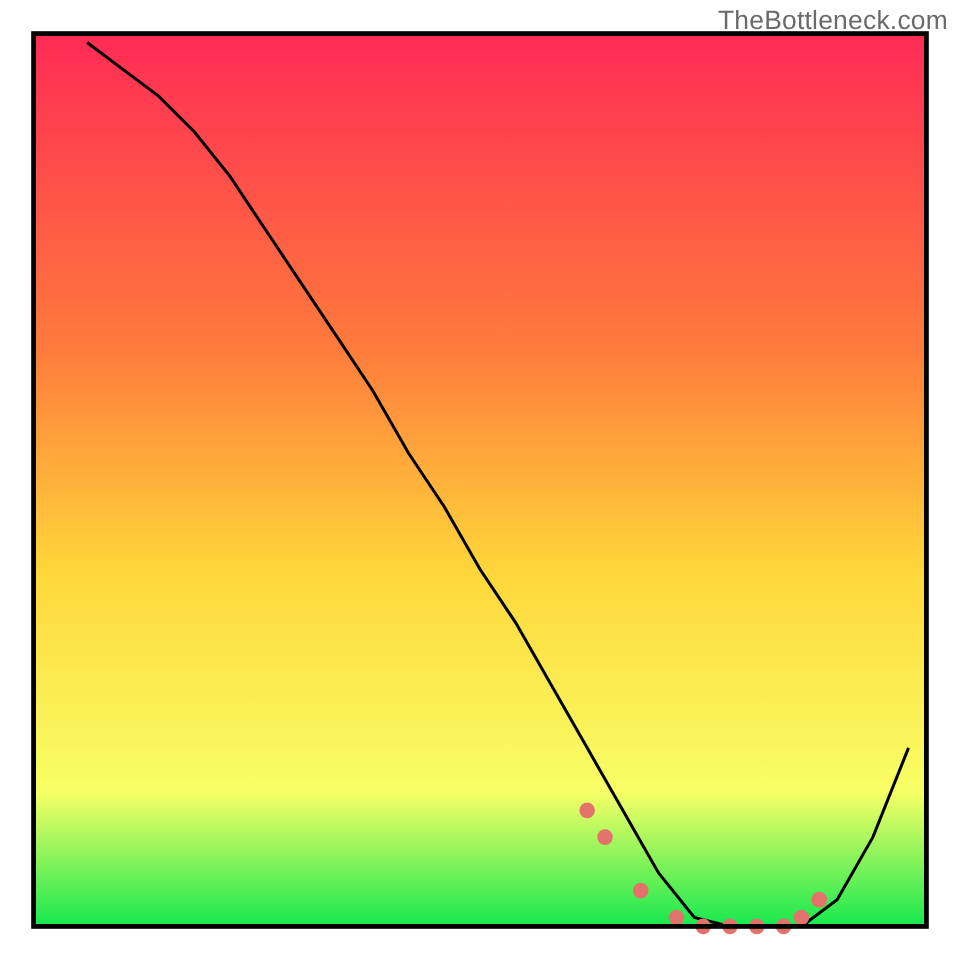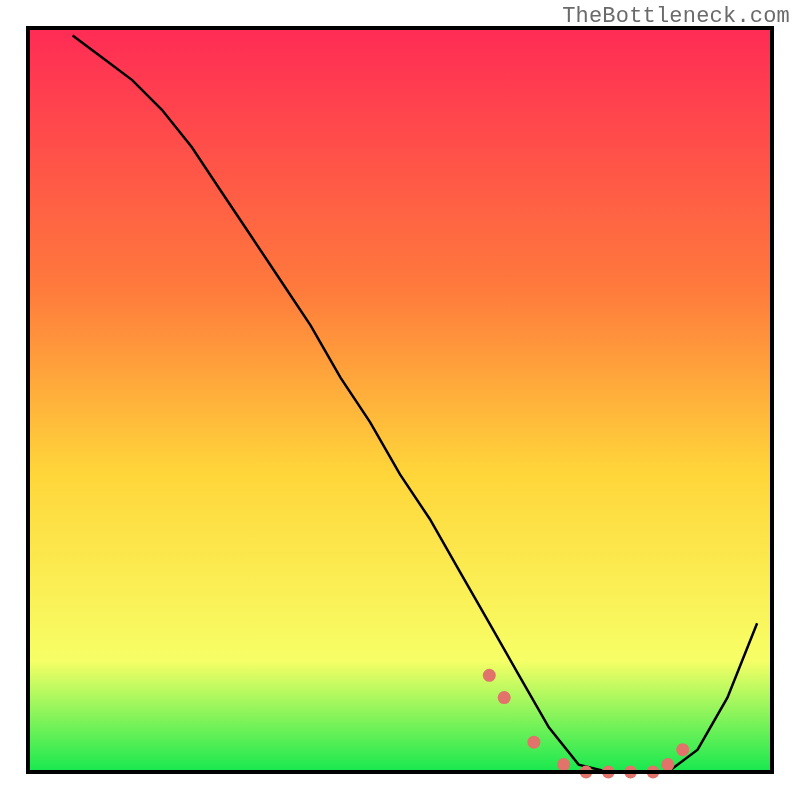--- a/index.html
+++ b/index.html
@@ -8,21 +8,20 @@
     width: 800px;
     height: 800px;
     overflow: hidden;
     background: #ffffff;
     font-family: Arial, Helvetica, sans-serif;
   }
   .stage {
     position: relative;
     width: 800px;
     height: 620px;
-    font-family: Liberation Mono, monospace;
   }
   .attribution {
     position: absolute;
     top: 4px;
     right: 10px;
     font-size: 22px;
     font-weight: 400;
     color: #6a6a6a;
     letter-spacing: 0.2px;
   }

